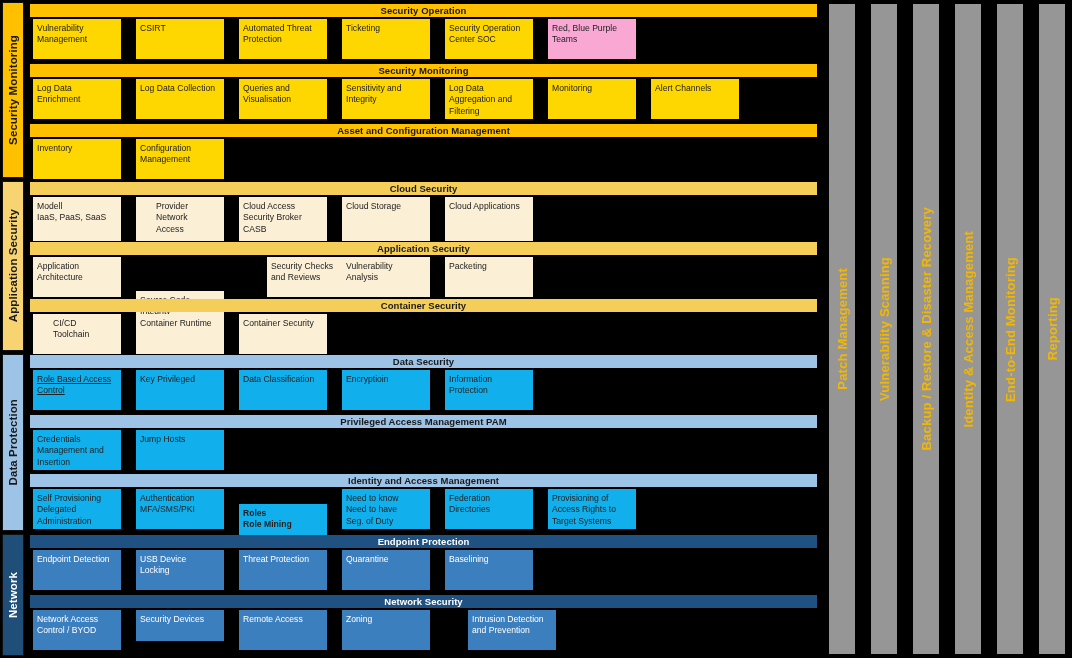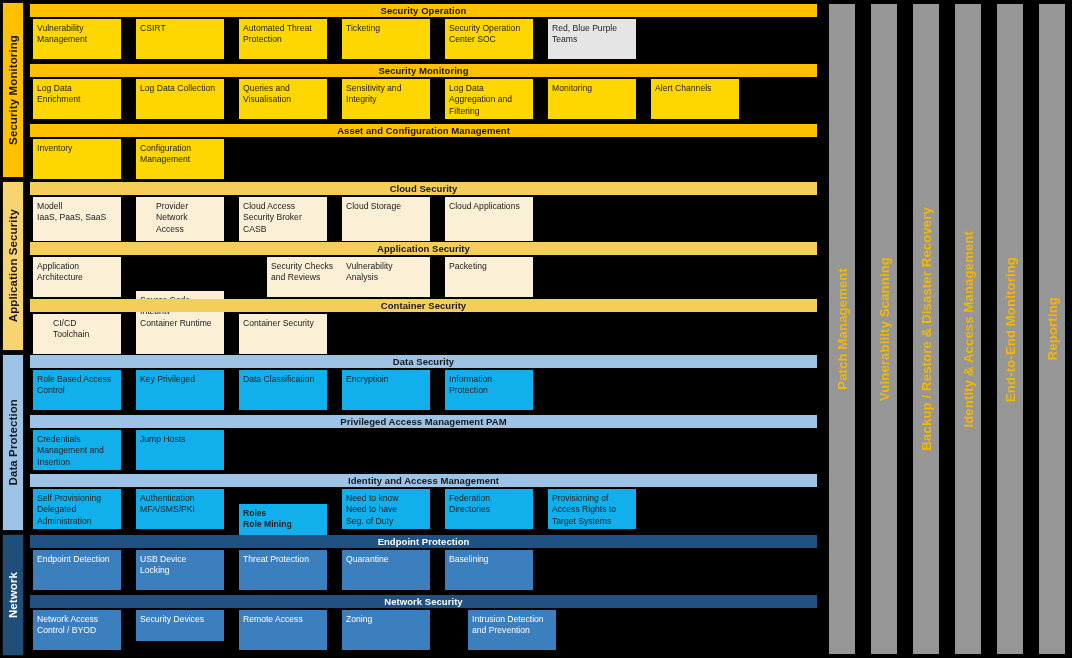--- a/index.html
+++ b/index.html
@@ -93,21 +93,21 @@
     </div>
     <div class="sec-header" style="top: 4px; background: rgb(255, 192, 0); left: 30px; width: 787px;">Security Operation</div>
     <div class="cap" style="top: 19px; left: 33px; width: 88px; height: 40px; background: rgb(255, 215, 0);">Vulnerability
 Management</div>
     <div class="cap" style="top: 19px; left: 136px; width: 88px; height: 40px; background: rgb(255, 215, 0);">CSIRT</div>
     <div class="cap" style="top: 19px; left: 239px; width: 88px; height: 40px; background: rgb(255, 215, 0);">Automated Threat
 Protection</div>
     <div class="cap" style="top: 19px; left: 342px; width: 88px; height: 40px; background: rgb(255, 215, 0);">Ticketing</div>
     <div class="cap" style="top: 19px; left: 445px; width: 88px; height: 40px; background: rgb(255, 215, 0);">Security Operation
 Center SOC</div>
-    <div class="cap" style="top: 19px; left: 548px; width: 88px; height: 40px; background: #e5e5e5;">Red, Blue Purple
+    <div class="cap" style="top: 19px; left: 548px; width: 88px; height: 40px; background: #f9a8d4;">Red, Blue Purple
 Teams</div>
     <div class="sec-header" style="top: 64px; background: rgb(255, 192, 0); left: 30px; width: 787px;">Security Monitoring</div>
     <div class="cap" style="top: 79px; left: 33px; width: 88px; height: 40px; background: rgb(255, 215, 0);">Log Data
 Enrichment</div>
     <div class="cap" style="top: 79px; left: 136px; width: 88px; height: 40px; background: rgb(255, 215, 0);">Log Data Collection</div>
     <div class="cap" style="top: 79px; left: 239px; width: 88px; height: 40px; background: rgb(255, 215, 0);">Queries and
 Visualisation</div>
     <div class="cap" style="top: 79px; left: 342px; width: 88px; height: 40px; background: rgb(255, 215, 0);">Sensitivity and
 Integrity</div>
     <div class="cap" style="top: 79px; left: 445px; width: 88px; height: 40px; background: rgb(255, 215, 0);">Log Data
@@ -144,21 +144,21 @@
     <div class="cap" style="top: 257px; left: 445px; width: 88px; height: 40px; background: rgb(251, 239, 213);">Packeting</div>
     <div class="sec-header" style="top: 299px; background: rgb(245, 206, 90); left: 30px; width: 787px;">Container Security</div>
     <div class="cap" style="top: 314px; left: 33px; width: 88px; height: 40px; background: rgb(251, 239, 213); padding-left: 20px;">CI/CD
 Toolchain</div>
     <div class="cap" style="top: 314px; left: 136px; width: 88px; height: 40px; background: rgb(251, 239, 213);">Container Runtime</div>
     <div class="cap" style="top: 314px; left: 239px; width: 88px; height: 40px; background: rgb(251, 239, 213);">Container Security</div>
     <div class="band-label" style="top: 354px; height: 177px; background: rgb(157, 195, 230);">
       <span style="color: rgb(26, 26, 26);">Data Protection</span>
     </div>
     <div class="sec-header" style="top: 355px; background: rgb(157, 195, 230); left: 30px; width: 787px;">Data Security</div>
-    <div class="cap" style="top: 370px; left: 33px; width: 88px; height: 40px; background: rgb(17, 175, 236);">Role Based Access
+    <div class="cap" style="top: 370px; left: 33px; width: 88px; height: 40px; background: rgb(17, 175, 236); text-decoration: underline;">Role Based Access
 Control</div>
     <div class="cap" style="top: 370px; left: 136px; width: 88px; height: 40px; background: rgb(17, 175, 236);">Key Privileged</div>
     <div class="cap" style="top: 370px; left: 239px; width: 88px; height: 40px; background: rgb(17, 175, 236);">Data Classification</div>
     <div class="cap" style="top: 370px; left: 342px; width: 88px; height: 40px; background: rgb(17, 175, 236);">Encryptioin</div>
     <div class="cap" style="top: 370px; left: 445px; width: 88px; height: 40px; background: rgb(17, 175, 236);">Information
 Protection</div>
     <div class="sec-header" style="top: 415px; background: rgb(157, 195, 230); left: 30px; width: 787px;">Privileged Access Management PAM</div>
     <div class="cap" style="top: 430px; left: 33px; width: 88px; height: 40px; background: rgb(17, 175, 236);">Credentials
 Management and
 Insertion</div>

